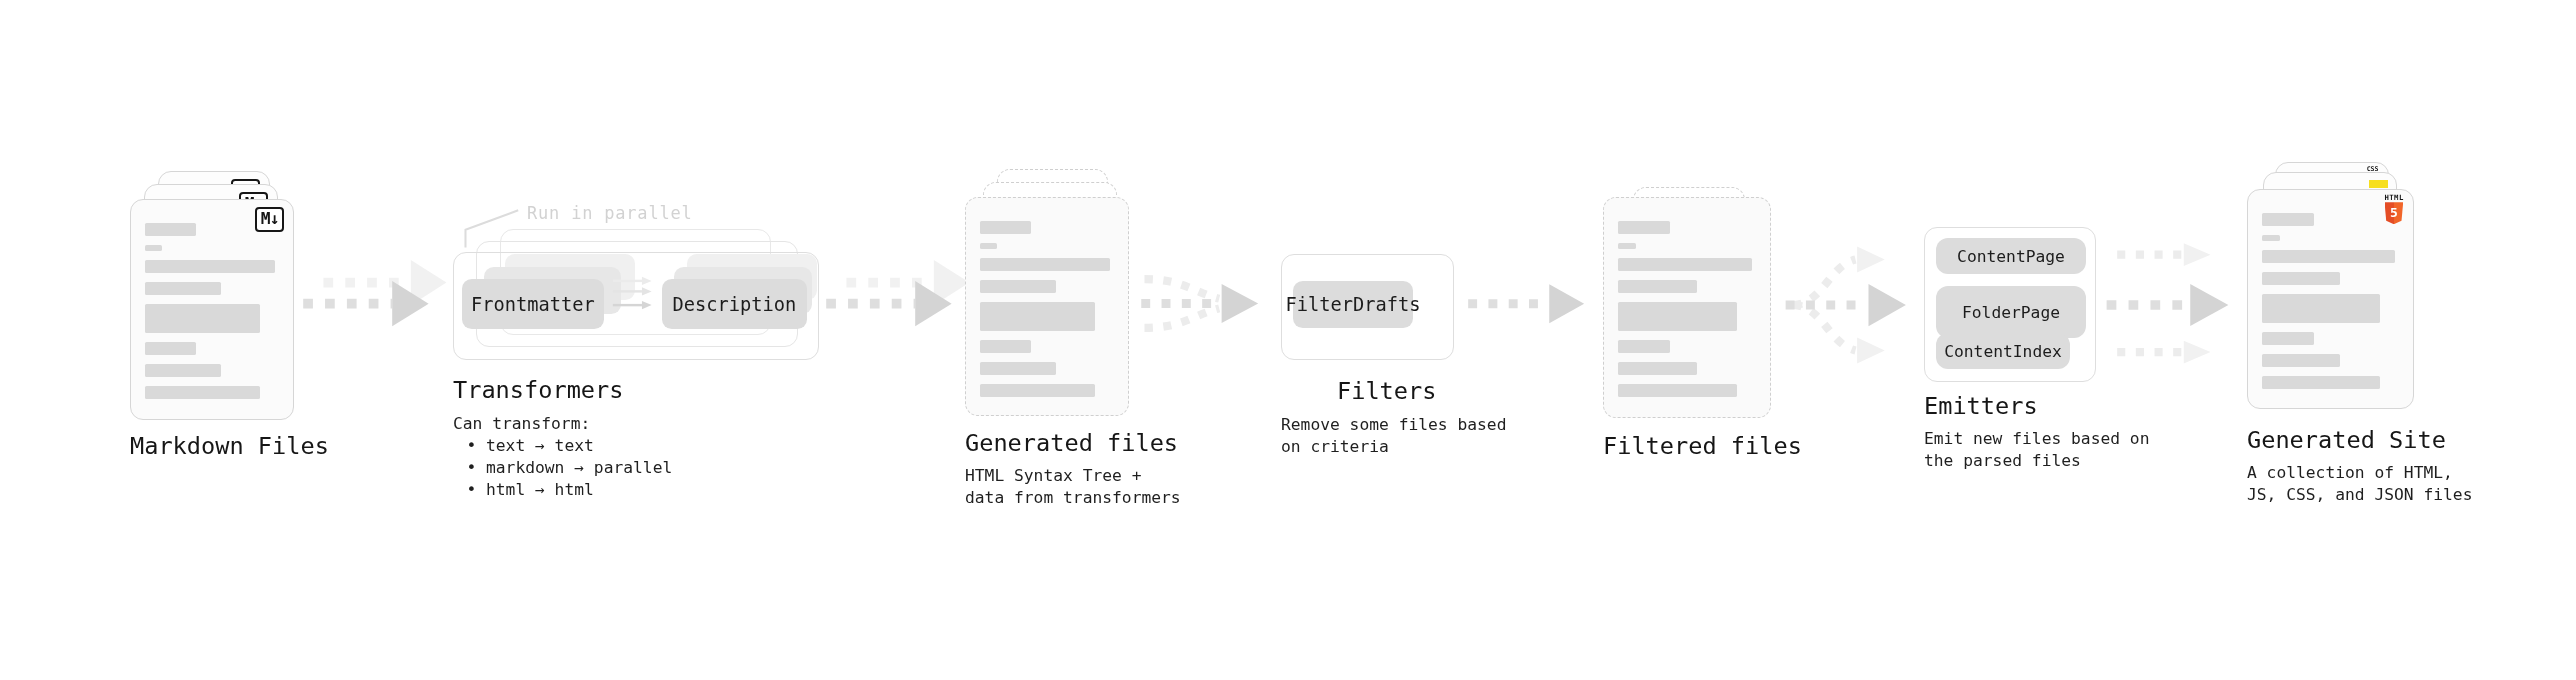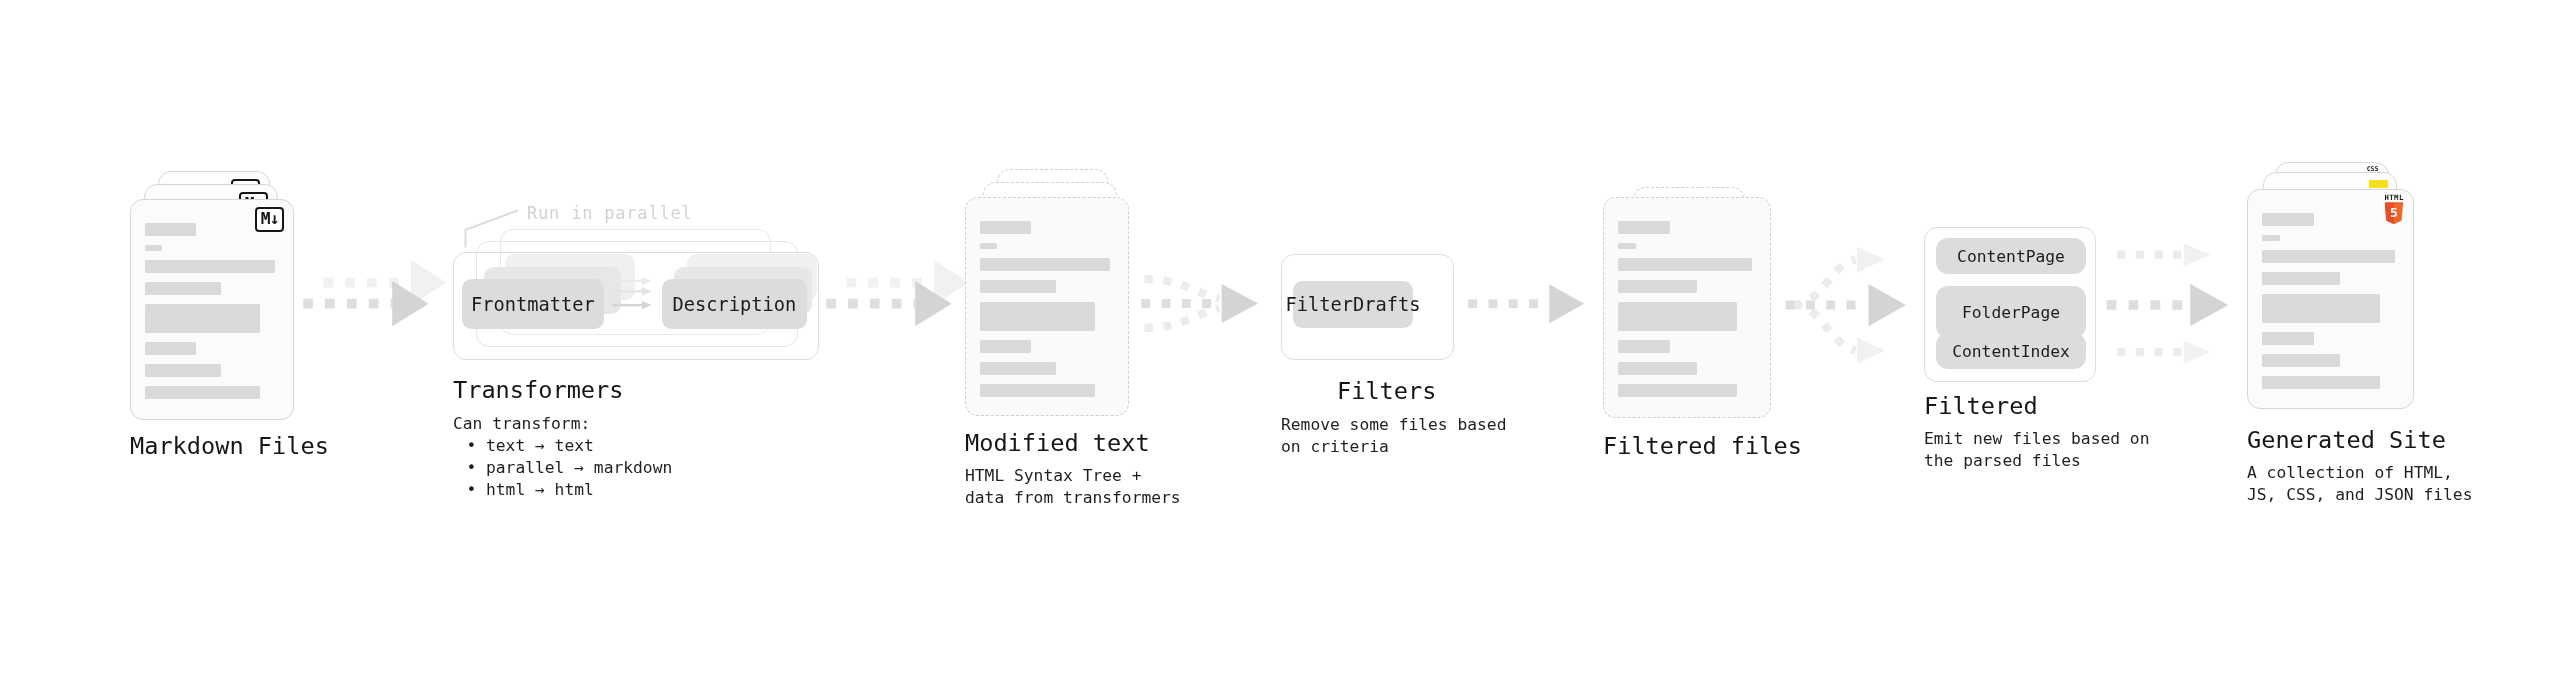--- a/index.html
+++ b/index.html
@@ -148,21 +148,21 @@
 
     <div class="annotation" style="left:527px;top:203px;">Run in parallel</div>
     <svg style="left:459px;top:202px;" width="73" height="49" viewBox="0 0 90 60">
       <polyline class="connector" points="73,10 8,34 8,56"></polyline>
     </svg>
 
     <div class="node-label" style="left:453px;top:376px;">Transformers</div>
     <div class="node-desc" style="left:453px;top:413px;">Can transform:</div>
     <ul class="bullets" style="left:455px;top:435px;">
       <li>text → text</li>
-      <li>parallel → markdown</li>
+      <li>markdown → parallel</li>
       <li>html → html</li>
     </ul>
   </div>
 
   <svg style="left:822px;top:247px;" width="150" height="89" viewBox="0 0 185 110">
     <line class="dash-ghost" x1="30" y1="44" x2="138" y2="44"></line>
     <polygon class="head-ghost" points="138,16 182,44 138,72"></polygon>
     <line class="dash-dark" x1="5" y1="70" x2="115" y2="70"></line>
     <polygon class="head-dark" points="115,42 160,70 115,98"></polygon>
   </svg>
@@ -175,21 +175,21 @@
           <div class="bar" style="width: 38%; height: 13px;"></div>
           <div class="bar" style="width: 13%; height: 5.7px;"></div>
           <div class="bar" style="width: 97%; height: 13px;"></div>
           <div class="bar" style="width: 57%; height: 13px;"></div>
           <div class="bar" style="width: 86%; height: 29px;"></div>
           <div class="bar" style="width: 38%; height: 13px;"></div>
           <div class="bar" style="width: 57%; height: 13px;"></div>
           <div class="bar" style="width: 86%; height: 13px;"></div>
         </div>
     </div>
-    <div class="node-label" style="left:965px;top:429px;">Modified text</div>
+    <div class="node-label" style="left:965px;top:429px;">Generated files</div>
     <div class="node-desc" style="left:965px;top:465px;">HTML Syntax Tree +
 data from transformers</div>
   </div>
 
   <svg style="left:1138px;top:258px;" width="134" height="91" viewBox="0 0 165 112">
     <path class="dash-ghost-thin" d="M8,26 C55,26 68,42 100,50"></path>
     <path class="dash-ghost-thin" d="M8,86 C55,86 68,70 100,62"></path>
     <line class="dash-dark-thin" x1="4" y1="56" x2="100" y2="56"></line>
     <polygon class="head-dark" points="103,32 148,56 103,80"></polygon>
   </svg>
@@ -230,22 +230,22 @@
     <path class="dash-ghost-thin" d="M12,80 C48,82 55,128 88,136"></path>
     <polygon class="head-ghost" points="90,120 124,136 90,152"></polygon>
     <line class="dash-dark-thin" x1="2" y1="80" x2="102" y2="80"></line>
     <polygon class="head-dark" points="104,54 150,80 104,106"></polygon>
   </svg>
 
   <div>
     <div class="proc-box" style="left:1924px;top:227px;width:172px;height:155px;border-color:#dedede;"></div>
     <div class="pill small" style="left:1936px;top:238px;width:150px;height:36px;">ContentPage</div>
     <div class="pill small" style="left:1936px;top:286px;width:150px;height:52px;">FolderPage</div>
-    <div class="pill small" style="left:1936px;top:333px;width:150px;height:36px;">ContentIndex</div>
-    <div class="node-label" style="left:1924px;top:392px;">Filtered</div>
+    <div class="pill small" style="left:1936px;top:333px;width:134px;height:36px;">ContentIndex</div>
+    <div class="node-label" style="left:1924px;top:392px;">Emitters</div>
     <div class="node-desc" style="left:1924px;top:428px;">Emit new files based on
 the parsed files</div>
   </div>
 
   <svg style="left:2105px;top:240px;" width="138" height="130" viewBox="0 0 170 160">
     <line class="dash-ghost-thin" x1="15" y1="18" x2="95" y2="18"></line>
     <polygon class="head-ghost" points="97,4 130,18 97,32"></polygon>
     <line class="dash-dark" x1="2" y1="80" x2="103" y2="80"></line>
     <polygon class="head-dark" points="105,54 152,80 105,106"></polygon>
     <line class="dash-ghost-thin" x1="15" y1="138" x2="95" y2="138"></line>

